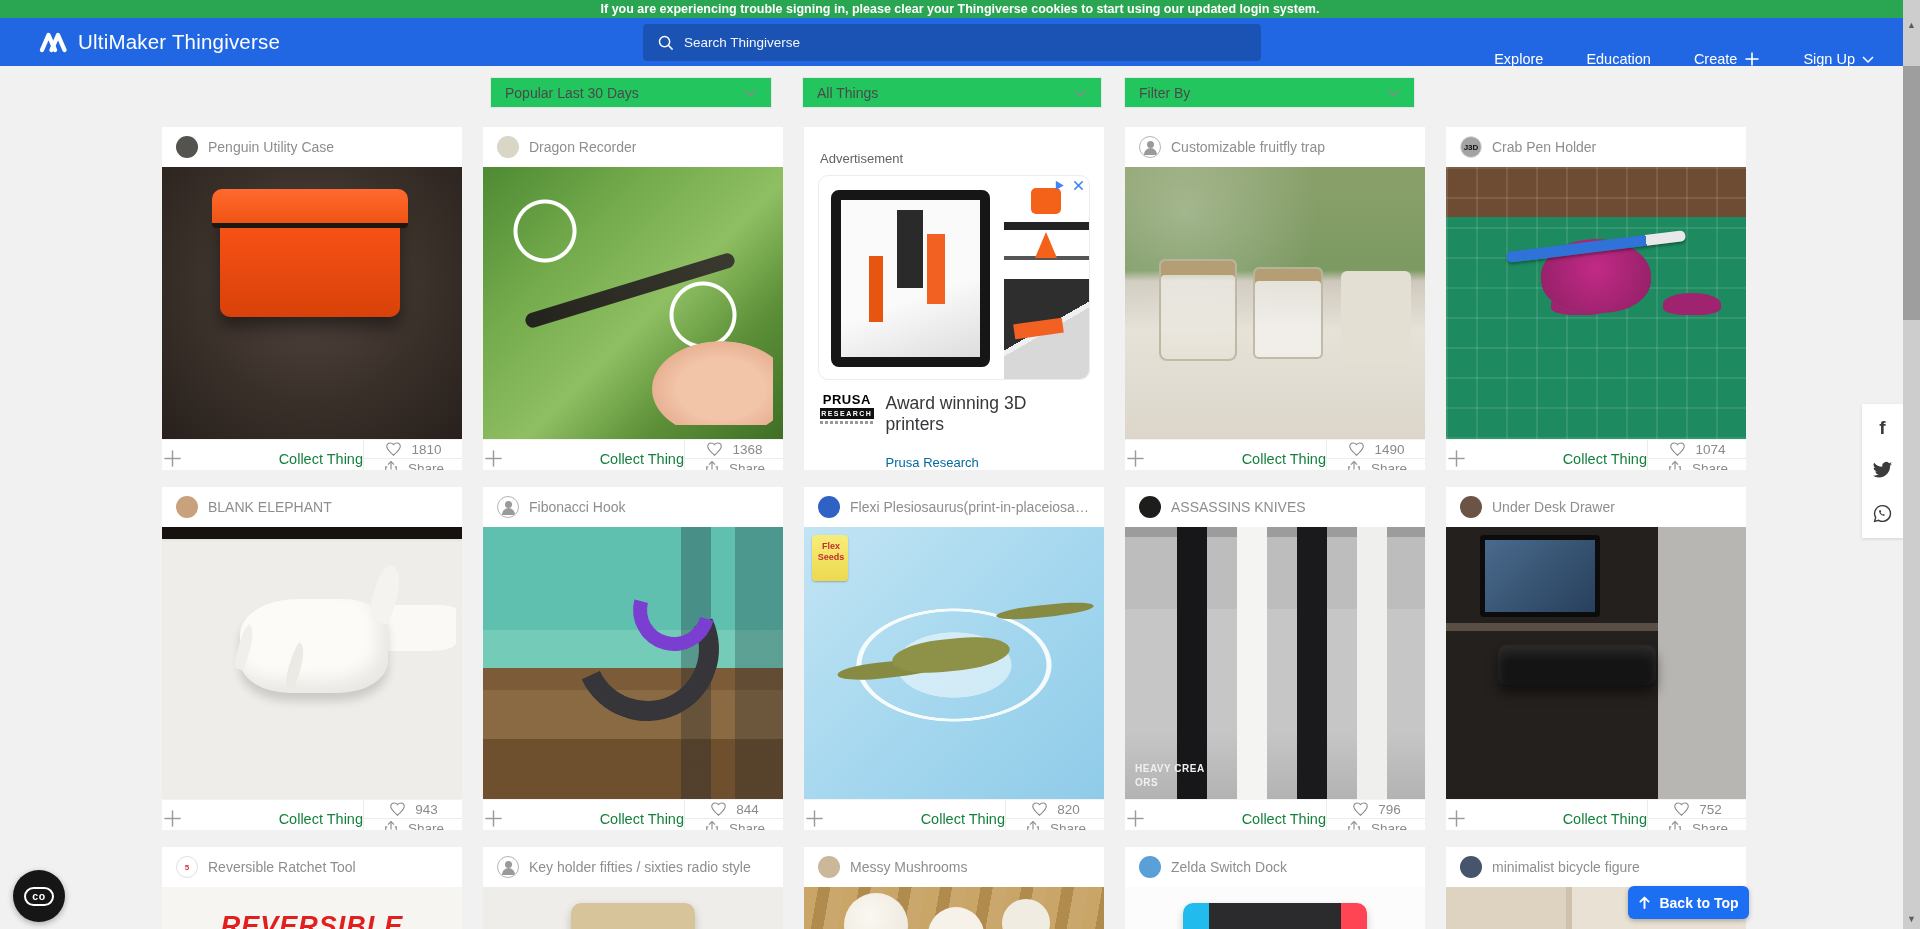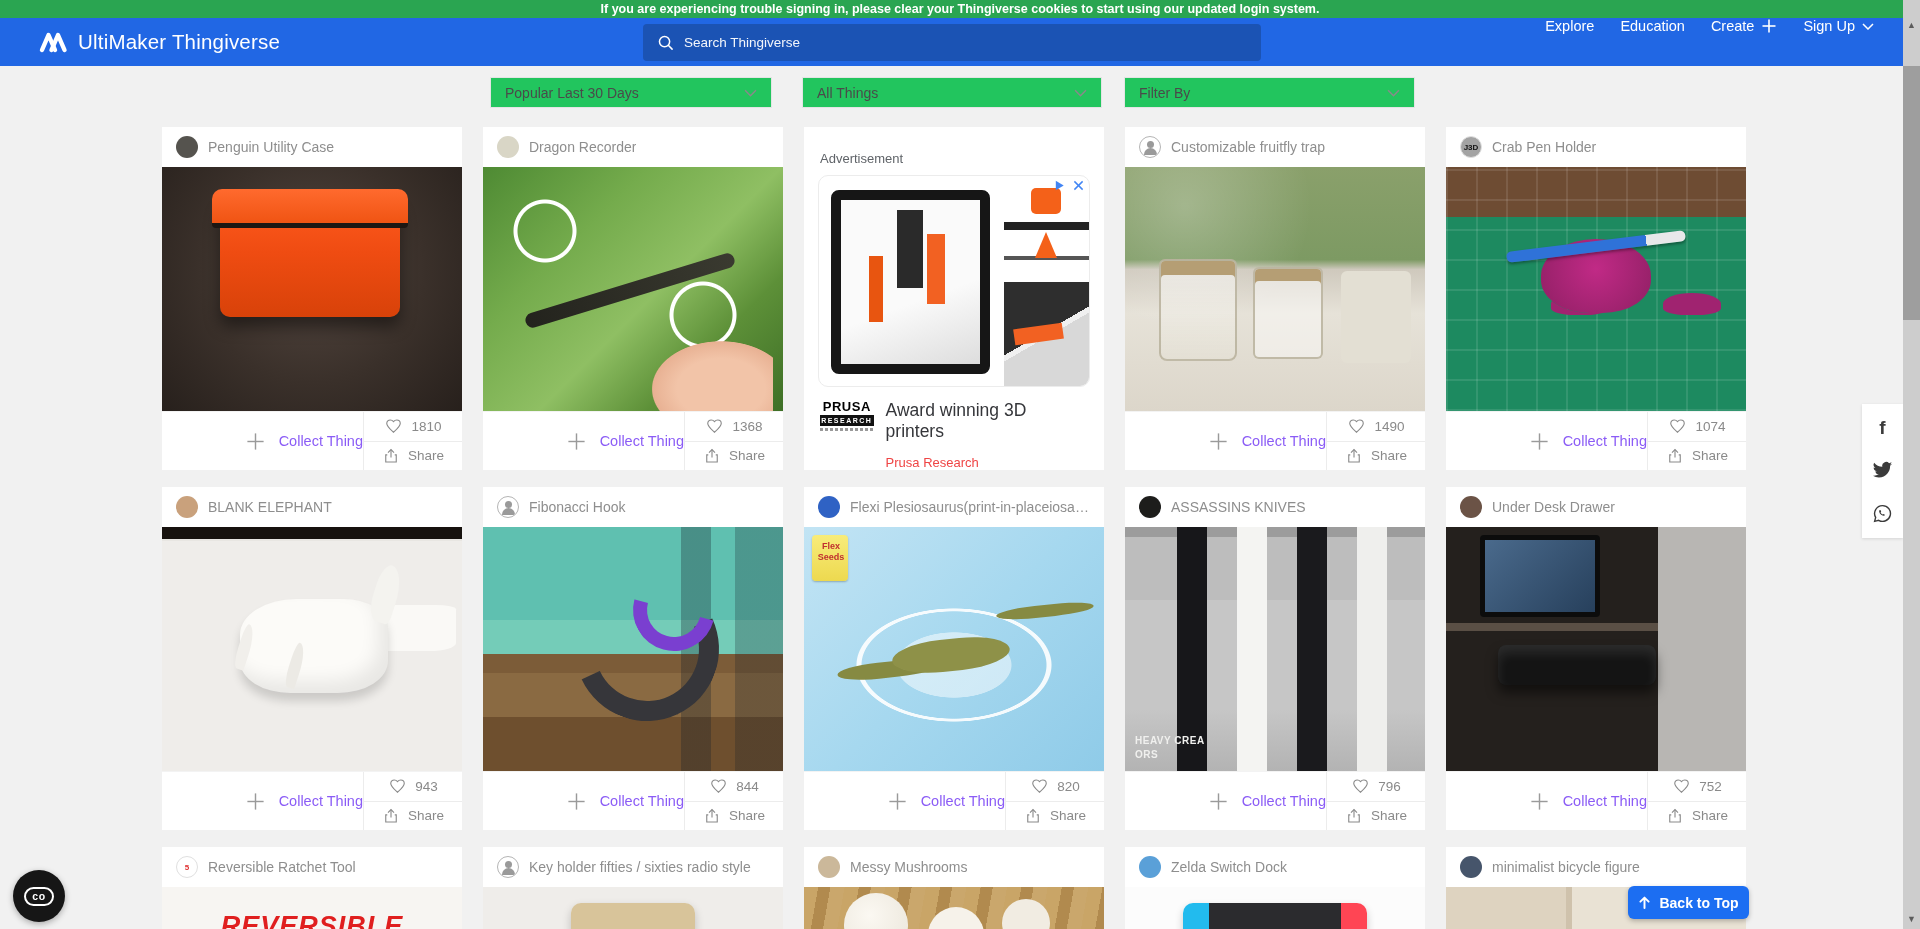--- a/index.html
+++ b/index.html
@@ -12,44 +12,44 @@
 
   
   .nav{height:48px;background:#2167e4;position:relative;display:flex;align-items:center}
   .brand{display:flex;align-items:center;gap:10px;margin-left:38px;cursor:pointer}
   .brand-name{color:#fff;font-size:20.5px;font-weight:500;letter-spacing:.2px}
   .searchbar{position:absolute;left:643px;top:6px;width:618px;height:37px;background:#1b53b4;
     border-radius:4px;display:flex;align-items:center;padding:0 14px;gap:10px}
   .searchbar input{flex:1;background:transparent;border:none;outline:none;color:#fff;font-size:13.5px;
     font-family:"Liberation Sans",sans-serif}
   .searchbar input::placeholder{color:rgba(255,255,255,.95)}
-  .nav-links{position:absolute;right:46px;top:0;height:49px;display:flex;align-items:flex-start;gap:26px}
+  .nav-links{position:absolute;right:46px;top:0;height:49px;display:flex;align-items:flex-end;gap:43px}
   .nav-links a{color:#fff;font-size:14.5px;text-decoration:none;display:flex;align-items:center;gap:7px;cursor:pointer}
 
   
   .filters{position:absolute;top:77px;left:0;width:100%;height:32px}
   .dd{position:absolute;height:31px;background:#22c55e;border:1px solid #e4e4e4;display:flex;
     align-items:center;justify-content:space-between;padding:0 14px;color:#4a4a4a;font-size:14px;cursor:pointer}
   .dd1{left:490px;width:282px}.dd2{left:802px;width:300px}.dd3{left:1124px;width:291px}
 
   
   .grid{position:absolute;left:162px;top:127px;width:1584px;display:grid;
     grid-template-columns:repeat(5,300px);grid-auto-rows:343px;column-gap:21px;row-gap:17px}
   .card{background:#fff;position:relative;display:flex;flex-direction:column;overflow:hidden}
   .card-head{height:40px;display:flex;align-items:center;gap:10px;padding:0 14px;flex-shrink:0}
   .avatar{width:22px;height:22px;border-radius:50%;flex-shrink:0;display:flex;align-items:center;
     justify-content:center;font-size:8px;font-weight:700;overflow:hidden;position:relative;cursor:pointer}
   .avatar-person{background:#fff;border:1px solid #b5b5b5}
   .avatar-person::before{content:"";position:absolute;top:4px;left:7px;width:7px;height:7px;border-radius:50%;background:#9a9a9a}
   .avatar-person::after{content:"";position:absolute;bottom:2px;left:4px;width:13px;height:7px;border-radius:7px 7px 0 0;background:#9a9a9a}
   .card-title{color:#8e8e8e;font-size:14px;white-space:nowrap;overflow:hidden;text-overflow:ellipsis;cursor:pointer}
-  .thumb{height:244px;flex-shrink:0;position:relative;overflow:hidden;cursor:pointer;background:#ddd}
+  .thumb{height:272px;flex-shrink:0;position:relative;overflow:hidden;cursor:pointer;background:#ddd}
   .card-foot{flex:1;display:flex;border-top:1px solid #f3f3f3}
-  .collect{flex:1;display:flex;align-items:center;justify-content:flex-end;gap:13px;background:none;
-    border:none;border-right:1px solid #ececec;color:#8b5cf6;font-size:14.5px;cursor:pointer;
+  .collect{flex:1;display:flex;align-items:center;justify-content:space-between;gap:13px;background:none;
+    border:none;border-right:1px solid #ececec;color:#15803d;font-size:14.5px;cursor:pointer;
     font-family:"Liberation Sans",sans-serif}
   .foot-right{width:98px;display:flex;flex-direction:column}
   .foot-right button{flex:1;display:flex;align-items:center;justify-content:center;gap:8px;background:none;
     border:none;color:#8a8a8a;font-size:13.5px;cursor:pointer;font-family:"Liberation Sans",sans-serif}
   .foot-right .like{border-bottom:1px solid #ececec}
   .photo-text{position:absolute;z-index:3}
 
   
   .thumb::before,.thumb::after{content:"";position:absolute}
   .art-penguin{background:radial-gradient(circle at 50% 42%,#544740 0%,#3a302a 55%,#27201c 100%)}
@@ -158,21 +158,21 @@
   .ad-img-bottom::before{content:"";position:absolute;left:12%;top:42%;width:58%;height:15%;background:#f26122;
     transform:rotate(-8deg)}
   .ad-choices{position:absolute;top:3px;right:5px;display:flex;gap:7px;align-items:center;z-index:4}
   .ad-caption{display:flex;align-items:flex-start;padding:13px 16px 0;gap:12px}
   .prusa-logo{width:54px;text-align:center;line-height:1.1;cursor:pointer}
   .prusa-logo .l1{display:block;color:#000;font-weight:900;font-size:13px;letter-spacing:.5px}
   .prusa-logo .l2{display:block;background:#111;color:#fff;font-size:7px;font-weight:700;letter-spacing:1.5px;
     padding:1.5px 0;margin-top:1px}
   .prusa-logo .l3{display:block;height:3px;margin-top:2px;background:repeating-linear-gradient(90deg,#999 0 3px,transparent 3px 5px)}
   .ad-headline{font-size:17.5px;color:#35363a;cursor:pointer}
-  .ad-advertiser{font-size:13px;color:#ef4444;margin-top:13px;cursor:pointer}
+  .ad-advertiser{font-size:13px;color:#0369a1;margin-top:20px;cursor:pointer}
 
   
   .social{position:absolute;right:17px;top:404px;width:41px;background:#fff;z-index:20;
     box-shadow:0 1px 3px rgba(0,0,0,.12);display:flex;flex-direction:column;align-items:center;
     padding:14px 0;gap:24px}
   .social .s-fb{font-size:19px;font-weight:700;color:#3b3b3b;cursor:pointer;line-height:1}
   .social svg{cursor:pointer}
 
   
   .scrollbar{position:absolute;right:0;top:0;width:17px;height:929px;background:#cdcdcd;z-index:30}

